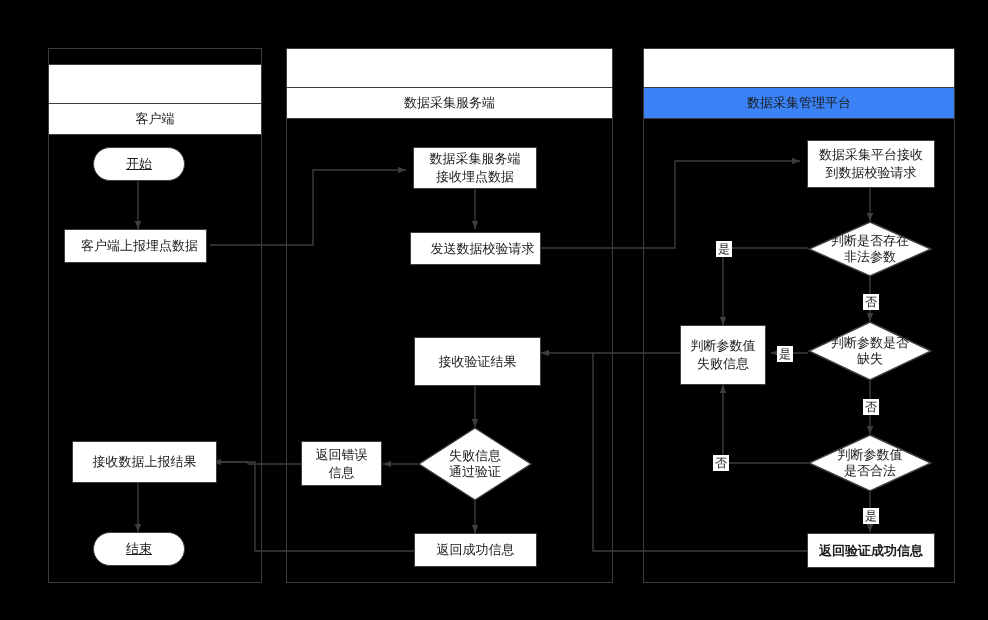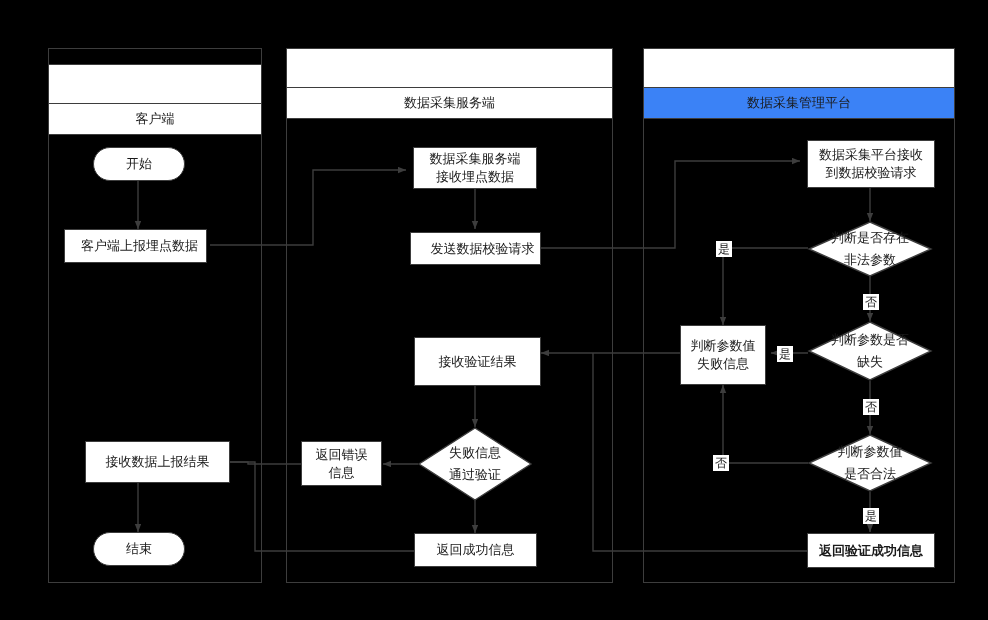--- a/index.html
+++ b/index.html
@@ -63,20 +63,21 @@
     text-align: center;
     font-size: 13px;
     line-height: 18px;
     color: #1a1a1a;
     background: #ffffff;
     border: 1px solid #3d3d3d;
     white-space: pre-line;
   }
   .node.terminator {
     border-radius: 18px;
+    text-decoration: underline;
   }
   .diamond-wrap {
     position: absolute;
     box-sizing: border-box;
   }
   .diamond-wrap svg {
     position: absolute;
     left: 0;
     top: 0;
     overflow: visible;
@@ -85,21 +86,21 @@
     position: absolute;
     left: 0;
     top: 0;
     width: 100%;
     height: 100%;
     display: flex;
     align-items: center;
     justify-content: center;
     text-align: center;
     font-size: 13px;
-    line-height: 22px;
+    line-height: 16px;
     color: #1a1a1a;
     white-space: pre-line;
   }
   
   .edge-label {
     position: absolute;
     background: #ffffff;
     color: #1a1a1a;
     font-size: 12px;
     line-height: 14px;
@@ -183,21 +184,21 @@
       <path d="M414,551 L255,551 L255,462 L213,462"></path>
 
       <path d="M138,483 L138,532" marker-end="url(#arrow)"></path>
     </g>
   </svg>
 
   <div class="node terminator" style="left:93px; top:147px; width:92px; height:34px;">开始</div>
 
   <div class="node" style="left:64px; top:229px; width:143px; height:34px;padding-left:8px;">客户端上报埋点数据</div>
 
-  <div class="node" style="left:85px; top:441px; width:145px; height:42px;">接收数据上报结果</div>
+  <div class="node" style="left:72px; top:441px; width:145px; height:42px;">接收数据上报结果</div>
 
   <div class="node terminator" style="left:93px; top:532px; width:92px; height:34px;">结束</div>
 
   <div class="node" style="left:413px; top:147px; width:124px; height:42px;">数据采集服务端
 接收埋点数据</div>
 
   <div class="node" style="left:410px; top:232px; width:131px; height:33px;padding-left:14px;">发送数据校验请求</div>
 
   <div class="node" style="left:414px; top:337px; width:127px; height:49px;">接收验证结果</div>
 

